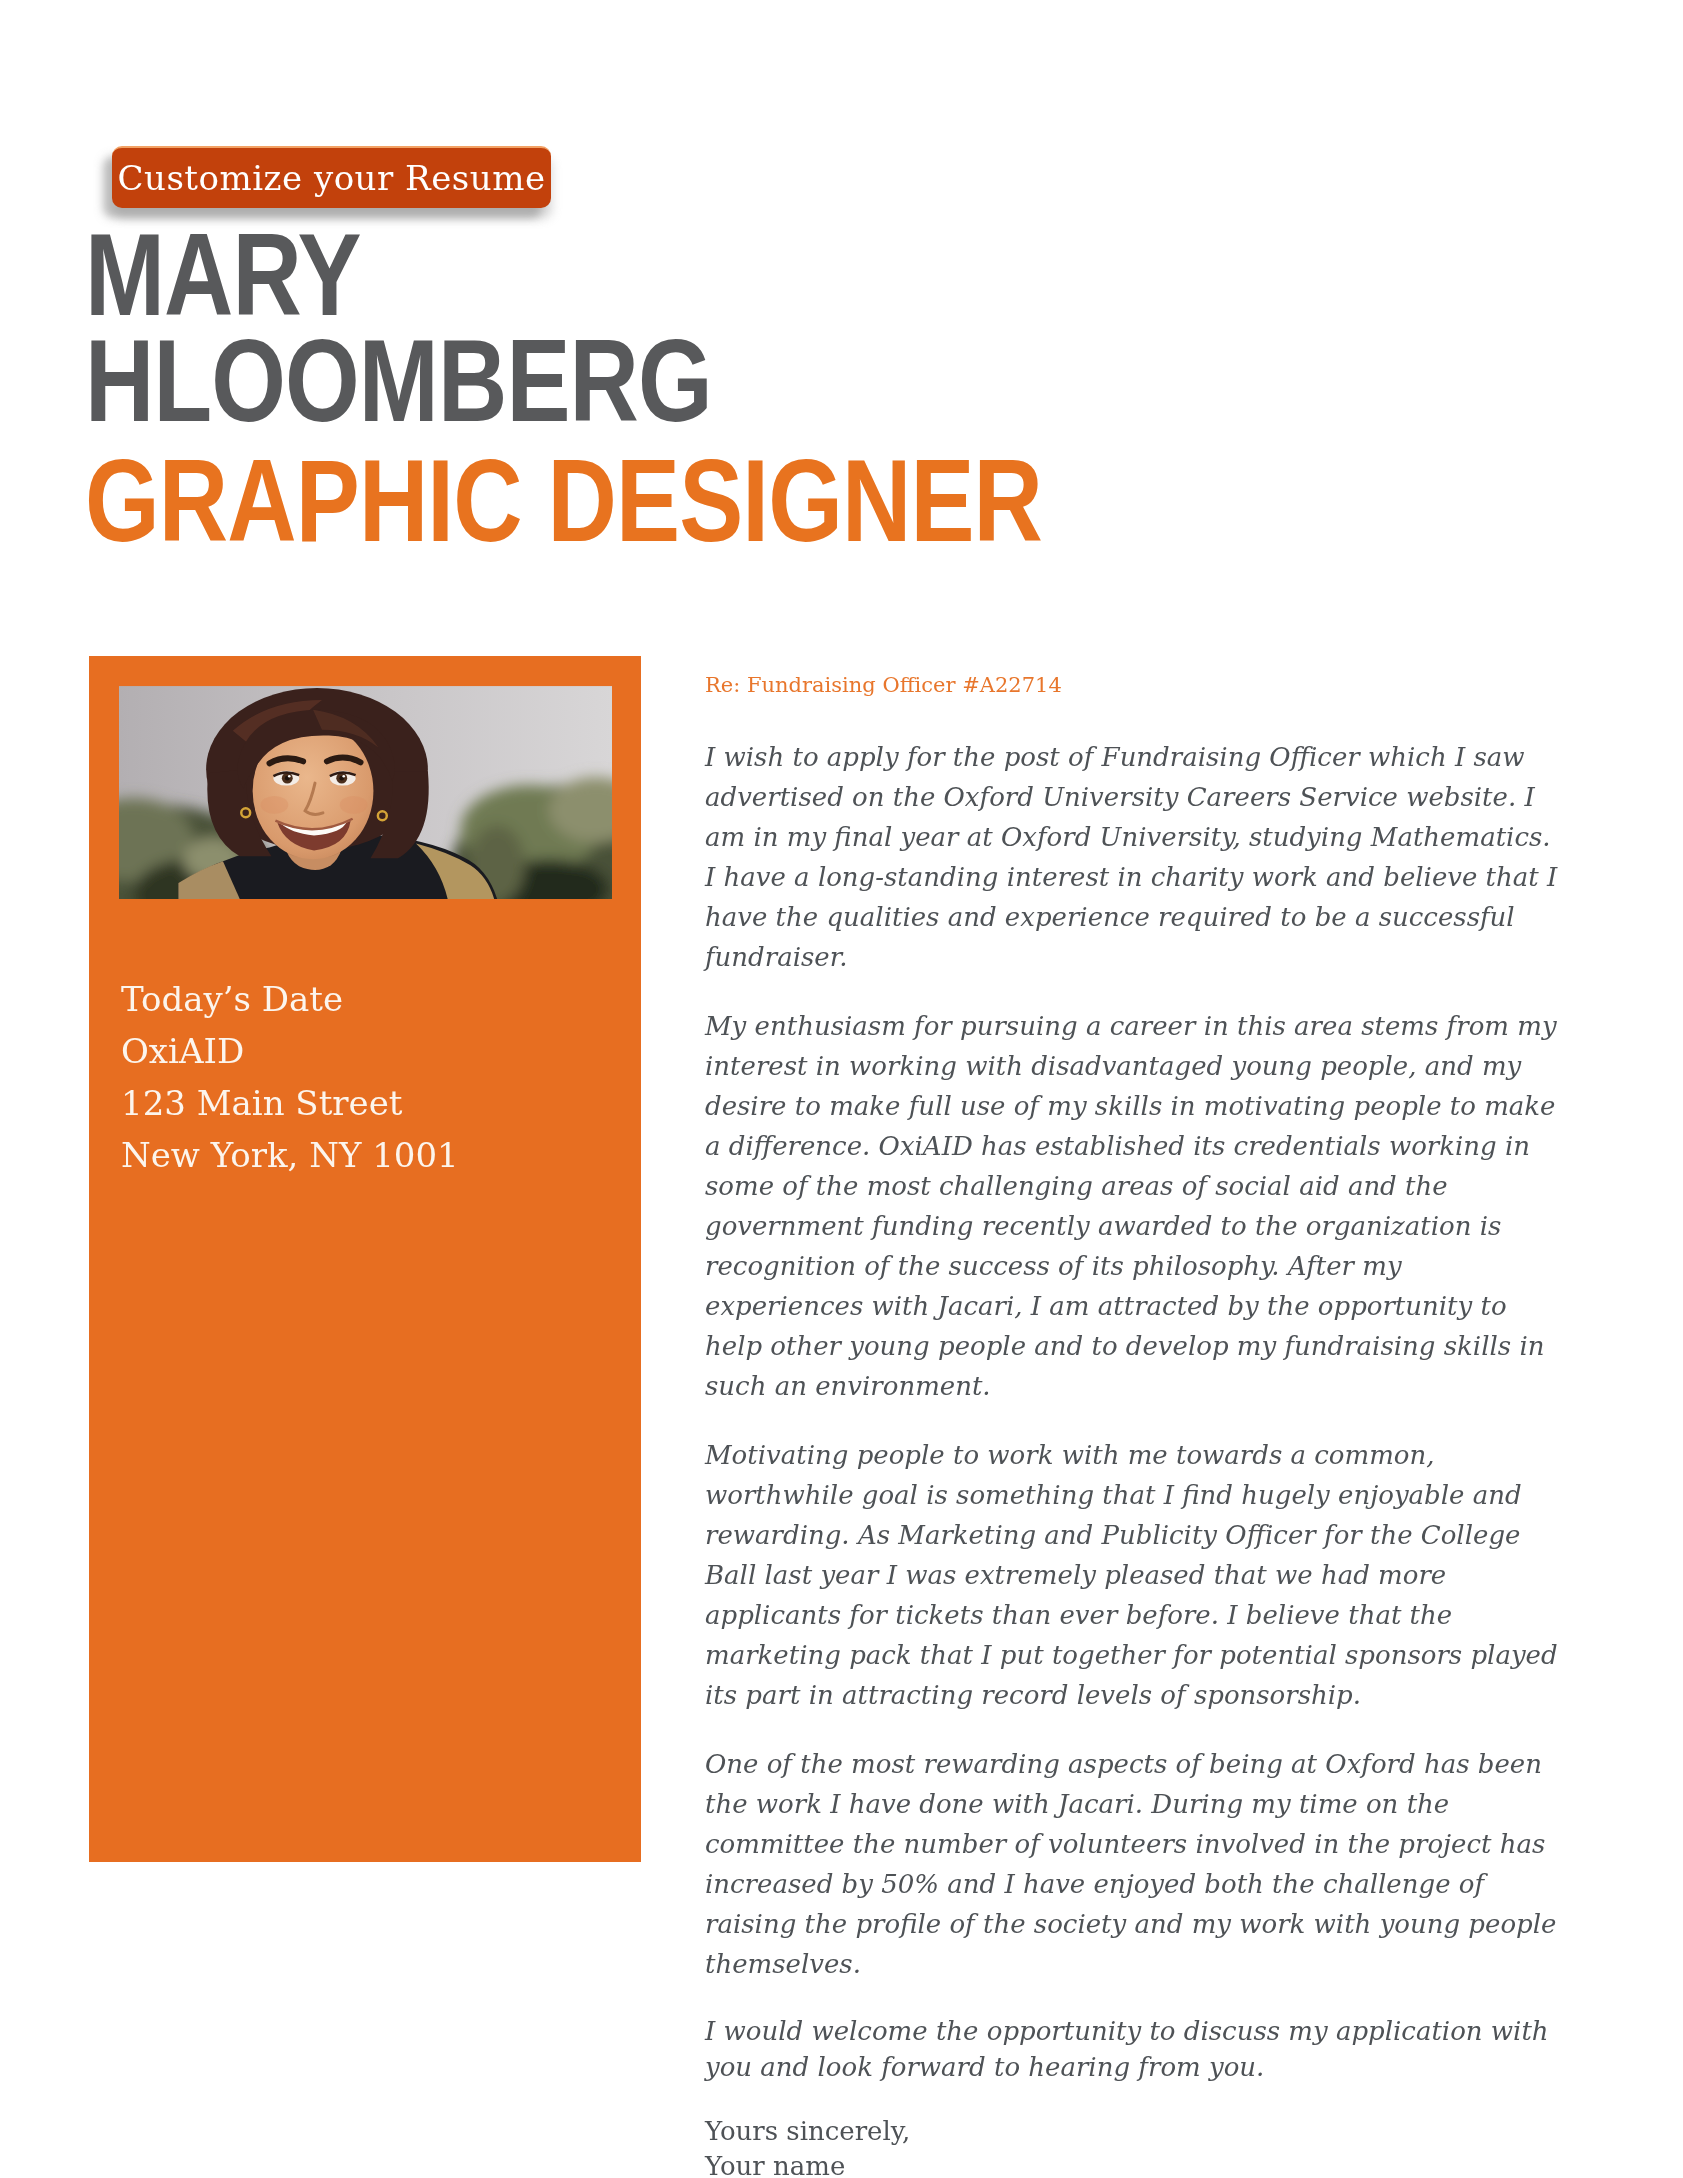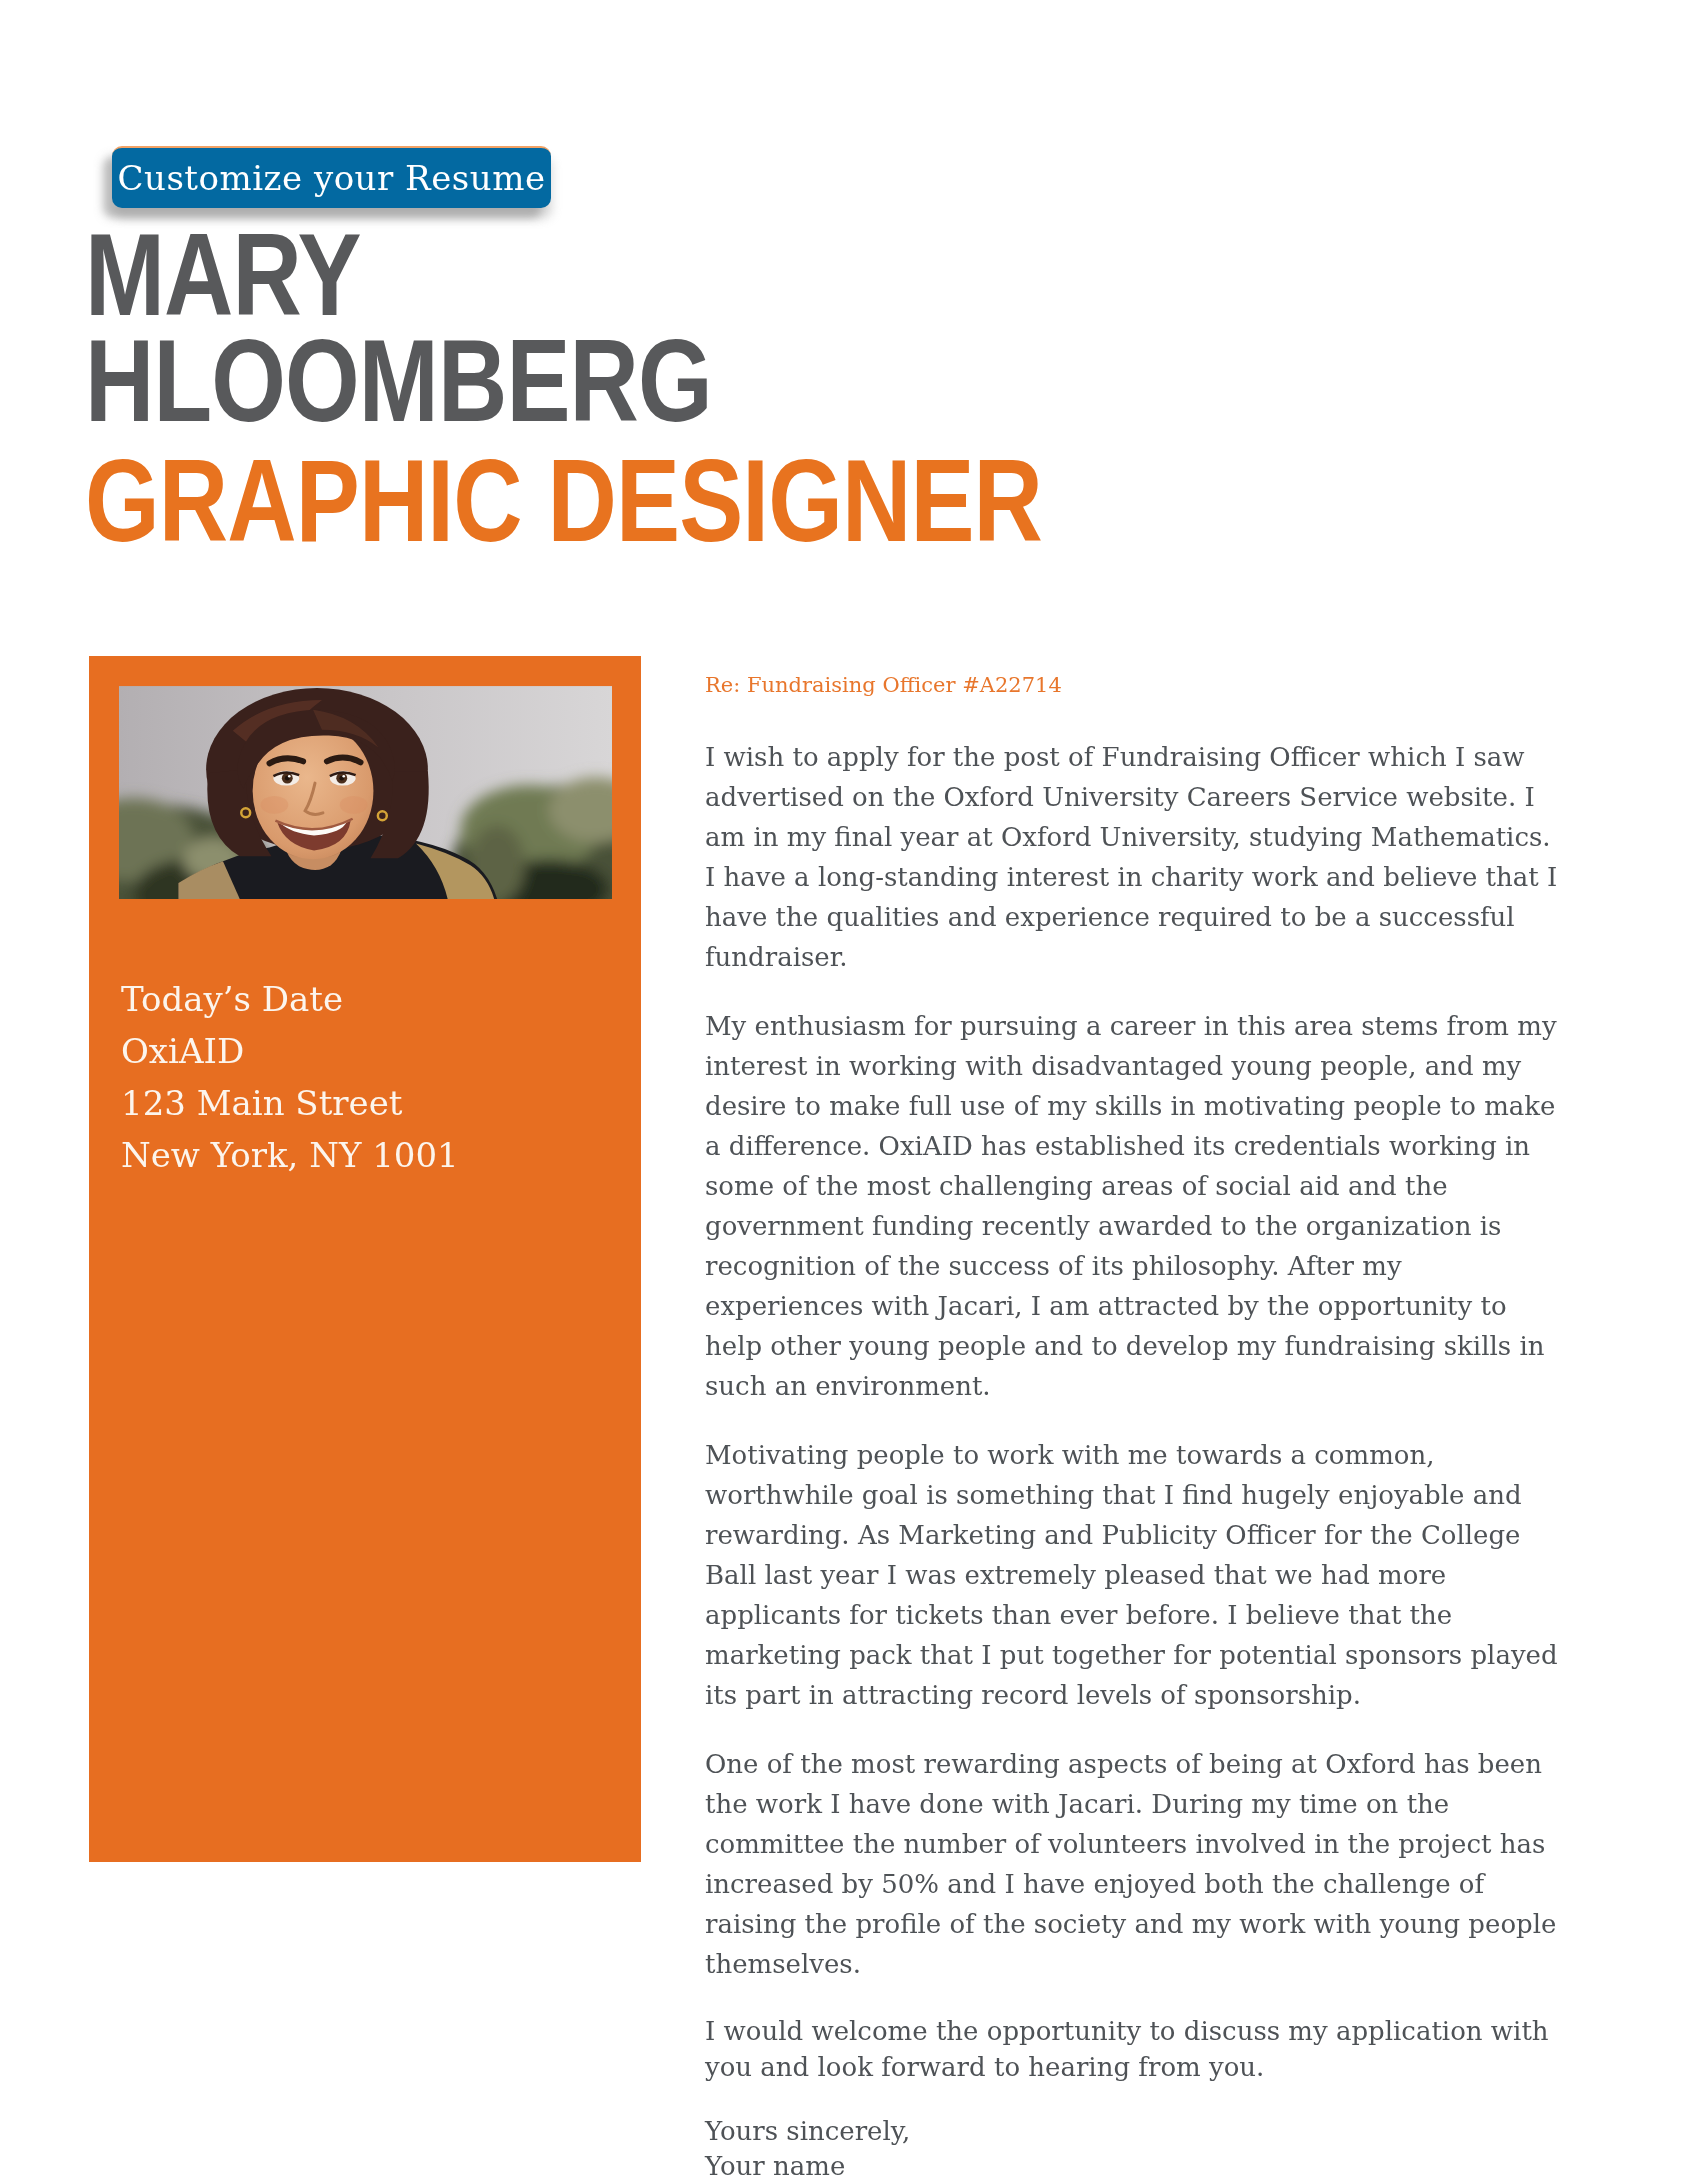--- a/index.html
+++ b/index.html
@@ -3,21 +3,21 @@
 <meta charset="utf-8">
 <style>
   html,body{margin:0;padding:0;background:#ffffff;}
   .page{
     position:relative;width:1683px;height:2178px;background:#ffffff;
     overflow:hidden;font-family:"DejaVu Serif", serif;
   }
   
   .cta-button{
     position:absolute;left:112px;top:146px;width:439px;height:60px;
-    background:#0369a1;border-radius:10px;
+    background:#c2410c;border-radius:10px;
     box-shadow:-9px 10px 9px rgba(125,125,125,0.50), 2px 11px 10px rgba(150,150,150,0.30);
     display:flex;align-items:center;justify-content:center;
     border-top:2px solid #f2a265;cursor:pointer;
   }
   .cta-button span{
     color:#ffffff;font-size:34px;font-family:"DejaVu Serif", serif;letter-spacing:0.5px;
   }
   
   .name-block{
     position:absolute;left:85px;top:222px;
@@ -41,21 +41,21 @@
     color:#FCF5ED;font-size:34px;line-height:52px;
   }
   
   .letter{
     position:absolute;left:705px;top:665px;width:857px;
     color:#4E5256;font-size:26px;line-height:40px;
   }
   .subject{
     color:#E8762C;font-size:21px;line-height:40px;margin:0 0 32px 0;
   }
-  .letter p.body-par{margin:0 0 29px 0;}
+  .letter p.body-par{margin:0 0 29px 0;font-style:italic;}
   .letter p.tight{line-height:36px;margin:8px 0 29px 0;}
   .closing{line-height:35px;}
   .closing div{margin:0;}
 </style>
 </head>
 <body>
 
 <div class="page">
 
   <div class="cta-button">

